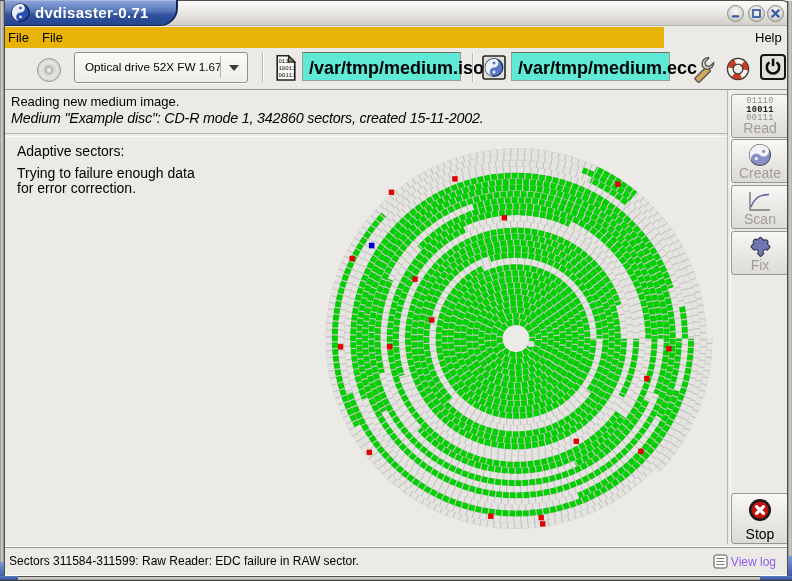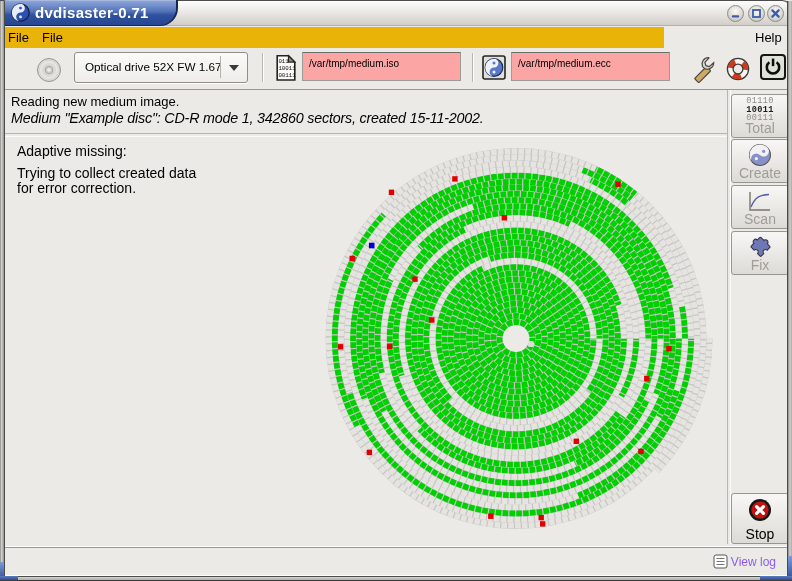--- a/index.html
+++ b/index.html
@@ -28,22 +28,22 @@
 #menubar span{position:absolute;top:3px;}
 
 #toolbar{left:4px;top:48px;width:784px;height:41px;background:#ebeae6;}
 #combo{left:70px;top:4px;width:172px;height:29px;background:linear-gradient(#fafaf8,#eeede9);
   border:1px solid #918f88;border-radius:3px;box-shadow:0 1px 0 #fff;}
 #combo .txt{position:absolute;left:10px;top:7px;font-size:11.7px;color:#000;white-space:nowrap;}
 #combo .sep{position:absolute;right:26px;top:3px;width:1px;height:22px;background:#b5b3ac;}
 #combo .arr{position:absolute;right:8px;top:12px;width:0;height:0;
   border-left:5px solid transparent;border-right:5px solid transparent;border-top:6px solid #3a3a38;}
 .vsep{top:5px;width:1px;height:29px;background:#b8b6b0;border-right:1px solid #fcfcfa;}
-.entry{top:4px;height:27px;background:#fca5a5;border:1px solid #9d9b94;border-top-color:#706e68;
-  font-size:10px;color:#000;}
+.entry{top:4px;height:27px;background:#5eead4;border:1px solid #9d9b94;border-top-color:#706e68;
+  font-size:18px;color:#000;font-weight:bold;}
 .entry span{position:absolute;left:6px;top:5px;white-space:nowrap;}
 
 #mainframe{left:4px;top:89px;width:784px;height:456px;background:#ebeae6;
   border:1px solid #9a9892;border-right-color:#fdfdfc;border-bottom-color:#fdfdfc;}
 #head1{left:6px;top:4px;font-size:13px;color:#000;}
 #head2{left:6px;top:20px;font-size:14.3px;font-style:italic;color:#000;letter-spacing:-0.2px;}
 #hsep{left:0px;top:43px;width:722px;height:2px;
   border-top:1px solid #b7b5af;border-bottom:1px solid #fbfbf9;}
 #vsepmain{left:722px;top:0px;width:2px;height:454px;
   border-left:1px solid #b7b5af;border-right:1px solid #fbfbf9;}
@@ -166,22 +166,22 @@
       <rect x="9.8" y="2.6" width="2.5" height="7.5" fill="#0c0c08"></rect>
     </svg>
   </div>
 </div>
 
 <div class="abs" id="mainframe">
   <div class="abs" id="head1">Reading new medium image.</div>
   <div class="abs" id="head2">Medium "Example disc": CD-R mode 1, 342860 sectors, created 15-11-2002.</div>
   <div class="abs" id="hsep"></div>
   <div class="abs" id="vsepmain"></div>
-  <div class="abs info" style="top:54px">Adaptive missing:</div>
-  <div class="abs info" style="top:76px">Trying to collect created data
+  <div class="abs info" style="top:54px">Adaptive sectors:</div>
+  <div class="abs info" style="top:76px">Trying to failure enough data
 for error correction.</div>
 
   <div class="abs" style="left:311px;top:48px;width:400px;height:400px">
       <svg width="400" height="400" style="position:absolute;left:0;top:0">
 <circle cx="200.0" cy="200.5" r="16.5" fill="none" stroke="#c6c5c2" stroke-width="6.25"></circle>
 <circle cx="200.0" cy="200.5" r="22.6" fill="none" stroke="#c6c5c2" stroke-width="6.25"></circle>
 <circle cx="200.0" cy="200.5" r="28.7" fill="none" stroke="#c6c5c2" stroke-width="6.25"></circle>
 <circle cx="200.0" cy="200.5" r="34.8" fill="none" stroke="#c6c5c2" stroke-width="6.25"></circle>
 <circle cx="200.0" cy="200.5" r="40.9" fill="none" stroke="#c6c5c2" stroke-width="6.25"></circle>
 <circle cx="200.0" cy="200.5" r="47.0" fill="none" stroke="#c6c5c2" stroke-width="6.25"></circle>
@@ -291,21 +291,21 @@
 <rect x="257.6" y="300.6" width="5.4" height="5.4" fill="#e00000"></rect>
 <rect x="322.3" y="310.7" width="5.4" height="5.4" fill="#e00000"></rect>
 <rect x="328.1" y="237.8" width="5.4" height="5.4" fill="#e00000"></rect>
 <rect x="350.2" y="208.0" width="5.4" height="5.4" fill="#e00000"></rect>
 <rect x="52.9" y="104.7" width="5.6" height="5.6" fill="#0000d0"></rect>
 </svg>
     </div>
 
   <div class="abs sbtn" style="top:4px;height:42px">
     <div class="icon" style="top:2px;width:34px;height:26px;font-family:'Liberation Mono',monospace;font-size:8.6px;line-height:8.6px;color:#908e8a;text-align:center;letter-spacing:.3px">01110<br><b style="color:#1c1c1a">10011</b><br>00111</div>
-    <div class="lbl">Total</div>
+    <div class="lbl">Read</div>
   </div>
   <div class="abs sbtn" style="top:49px;height:42px">
     <svg class="icon" style="top:3px" width="24" height="24">
         <g transform="rotate(45 12 12)">
           <circle cx="12" cy="12" r="10.5" fill="#8890c8" stroke="#555" stroke-width="1"></circle>
 <path d="M12 1.5 A10.5 10.5 0 0 0 12 22.5 A5.25 5.25 0 0 1 12 12 A5.25 5.25 0 0 0 12 1.5" fill="#f2f2f4"></path>
 <circle cx="12" cy="6.8" r="1.6" fill="#8890c8"></circle>
           <circle cx="12" cy="17.2" r="1.6" fill="#f2f2f4"></circle>
         </g>
       </svg>
@@ -331,20 +331,21 @@
     <svg class="icon" style="top:4px" width="24" height="24">
       <circle cx="12" cy="12" r="11" fill="#151515"></circle>
       <circle cx="12" cy="12" r="8.6" fill="#bf1412"></circle>
       <path d="M8.6 8.6L15.4 15.4M15.4 8.6L8.6 15.4" stroke="#fff" stroke-width="3.2" stroke-linecap="round"></path>
     </svg>
     <div class="lbl lbl2">Stop</div>
   </div>
 </div>
 
 <div class="abs" id="footer">
+  <div class="txt">Sectors 311584-311599: Raw Reader: EDC failure in RAW sector.</div>
   <div id="viewlog">
     <svg width="15" height="15" style="vertical-align:-3px">
         <rect x="1" y="1" width="13" height="13" rx="2" fill="#fff" stroke="#555" stroke-width="1"></rect>
         <path d="M3.5 4.5h8M3.5 7.5h8M3.5 10.5h8" stroke="#777" stroke-width="1"></path>
       </svg>
     View log
   </div>
 </div>
 
 <div class="abs" id="lb"></div>

